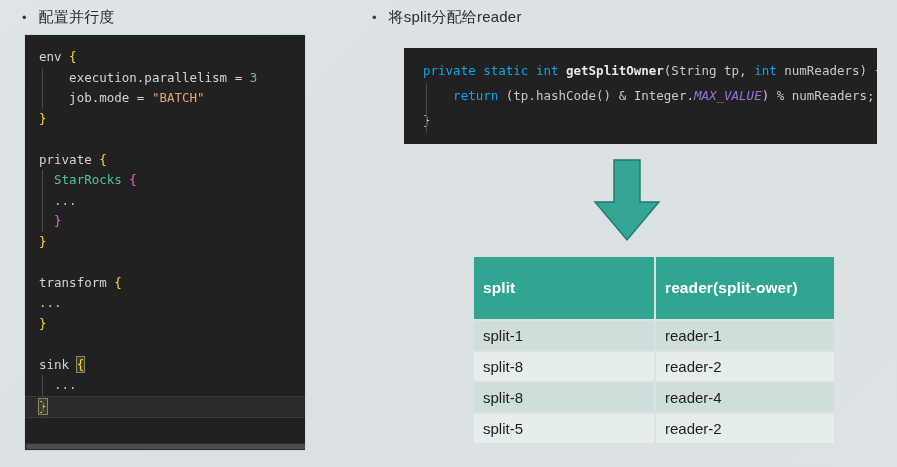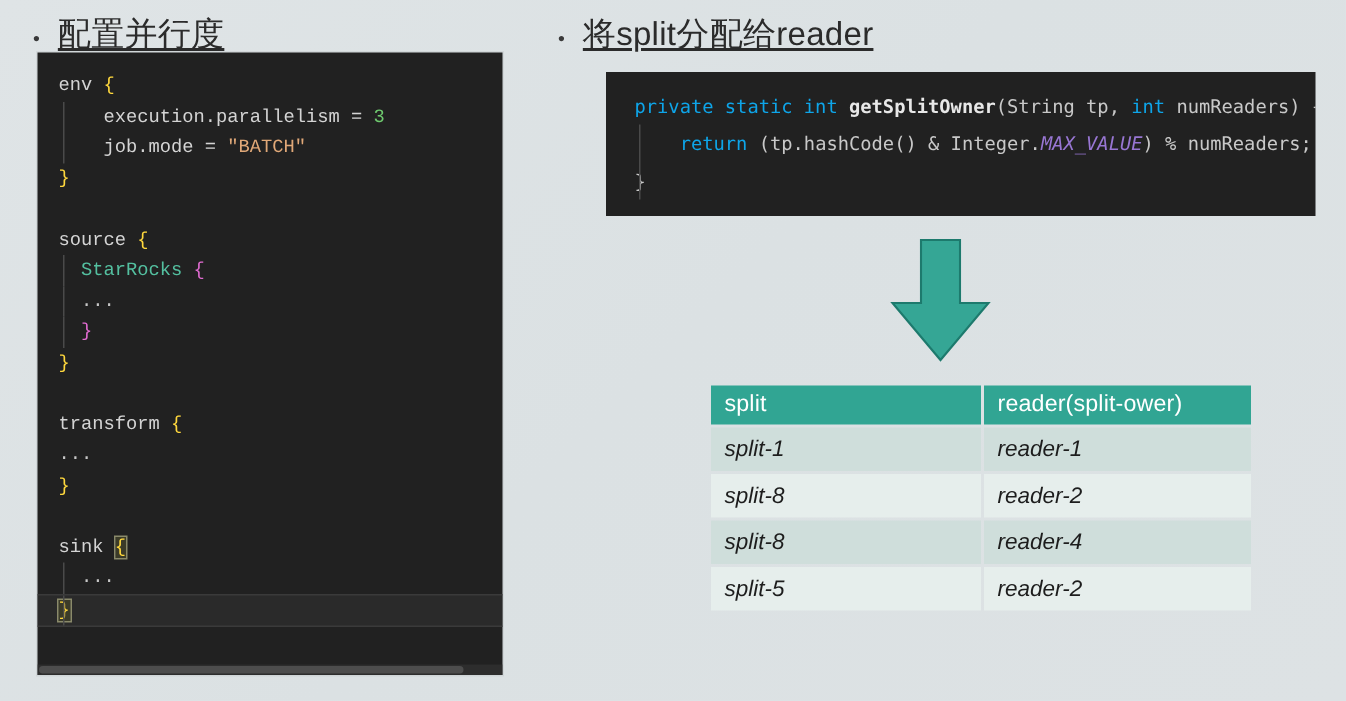--- a/index.html
+++ b/index.html
@@ -31,45 +31,43 @@
     font-size: 17px;
     white-space: nowrap;
   }
   .bullet .dot {
     font-size: 13px;
     line-height: 1;
     margin-right: 12px;
     color: #3a3a3a;
   }
   .bullet .btext {
-    font-size: 22px;
+    font-size: 15px;
     letter-spacing: 0.2px;
-    text-decoration: underline;
   }
   #bullet-left  { left: 22px;  top: 8px; }
   #bullet-right { left: 372px; top: 8px; }
 
   
   .codeblock {
     position: absolute;
     background: #212121;
     font-family: "DejaVu Sans Mono", "Liberation Mono", monospace;
     overflow: hidden;
     box-sizing: border-box;
   }
   #config-code {
     left: 25px;
     top: 35px;
-    width: 310px;
+    width: 280px;
     height: 415px;
     padding: 12px 0 0 0;
     font-size: 12.5px;
     line-height: 20.5px;
     box-shadow: 0 0 0 1px rgba(0,0,0,0.05);
-    font-family: Liberation Mono, monospace;
   }
   #config-code .ln {
     position: relative;
     padding-left: 14px;
     white-space: pre;
     color: #d4d4d4;
     height: 20.5px;
   }
   
   #config-code .guide::before {
@@ -164,32 +162,31 @@
     top: 255px;
     width: 358px;
     border-collapse: separate;
     border-spacing: 2px;
     font-size: 15px;
     table-layout: fixed;
   }
   #split-table th {
     background: #31a593;
     color: #ffffff;
-    font-weight: normal;
+    font-weight: bold;
     text-align: left;
-    padding: 4px 9px;
+    padding: 22px 9px;
     font-size: 15.5px;
     letter-spacing: 0.1px;
   }
   #split-table td {
     padding: 6px 9px;
     color: #1d1d1d;
     font-size: 15px;
     background: #cfdedb;
-    font-style: italic;
   }
   #split-table tbody tr:nth-child(even) td {
     background: #e6eeec;
   }
   #split-table col.c1 { width: 180px; }
   #split-table col.c2 { width: 178px; }
 </style>
 </head>
 <body>
 
@@ -210,21 +207,21 @@
     <div class="ln"><span class="c-key">env</span><span> </span><span class="c-brace">{</span></div>
 
     <div class="ln guide">    <span class="c-prop">execution.parallelism</span><span class="c-prop"> = </span><span class="c-num">3</span></div>
 
     <div class="ln guide">    <span class="c-prop">job.mode</span><span class="c-prop"> = </span><span class="c-str">"BATCH"</span></div>
 
     <div class="ln"><span class="c-brace">}</span></div>
 
     <div class="ln"> </div>
 
-    <div class="ln"><span class="c-key">source</span><span> </span><span class="c-brace">{</span></div>
+    <div class="ln"><span class="c-key">private</span><span> </span><span class="c-brace">{</span></div>
 
     <div class="ln guide">  <span class="c-type">StarRocks</span><span> </span><span class="c-brace2">{</span></div>
 
     <div class="ln guide">  <span class="c-dots">...</span></div>
 
     <div class="ln guide">  <span class="c-brace2">}</span></div>
 
     <div class="ln"><span class="c-brace">}</span></div>
 
     <div class="ln"> </div>

